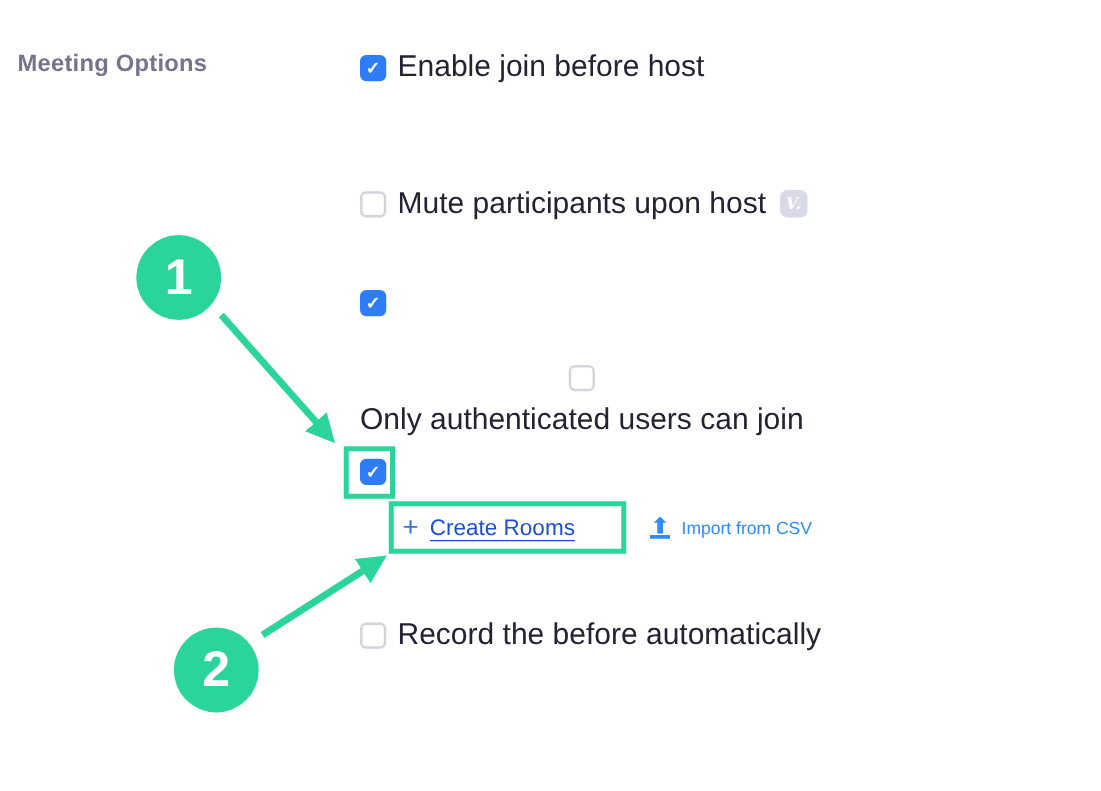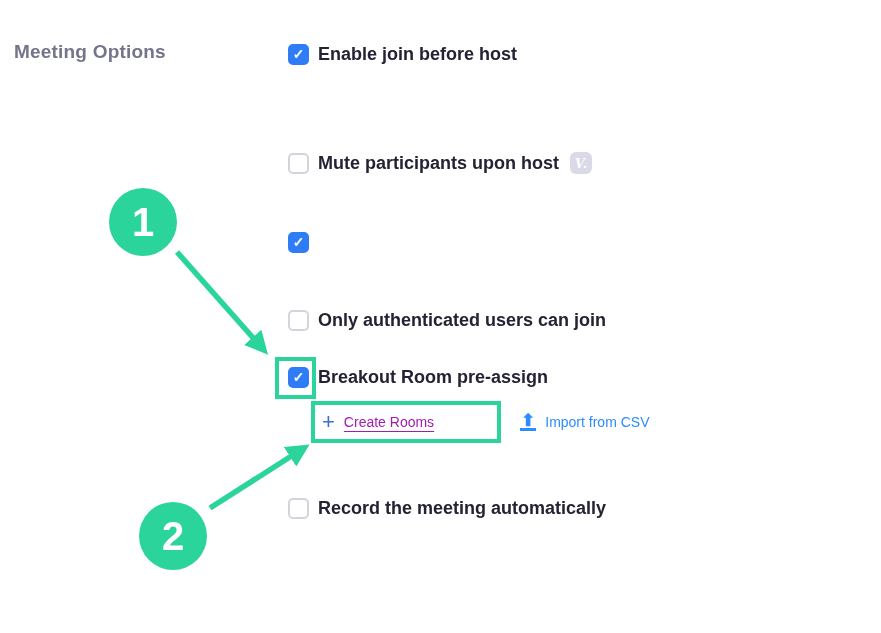--- a/index.html
+++ b/index.html
@@ -25,21 +25,21 @@
     position: absolute;
     left: 288px;
     display: flex;
     align-items: center;
     gap: 9px;
     height: 22px;
   }
   .row-0 { top: 43px; }
   .row-1 { top: 152px; }
   .row-2 { top: 231px; }
-  .row-3 { top: 309px; }
+  .row-3 { top: 292px; flex-direction: column; }
   .row-4 { top: 366px; }
   .row-5 { top: 497px; }
   .row-6 { top: 577px; }
   .cb {
     width: 21px;
     height: 21px;
     box-sizing: border-box;
     border-radius: 5px;
     flex: 0 0 auto;
   }
@@ -52,24 +52,23 @@
     border: 2px solid #2E7CF6;
     color: #ffffff;
     display: flex;
     align-items: center;
     justify-content: center;
     font-size: 14px;
     font-weight: 700;
     line-height: 1;
   }
   .opt-label {
-    font-size: 18px;
+    font-size: 24px;
     color: #232333;
     white-space: nowrap;
-    font-weight: bold;
   }
   .v-badge {
     width: 22px;
     height: 22px;
     border-radius: 6px;
     background: #D9D9E8;
     color: #ffffff;
     font-family: "DejaVu Serif", serif;
     font-style: italic;
     font-weight: 700;
@@ -88,22 +87,22 @@
     gap: 9px;
     height: 26px;
   }
   .plus-glyph {
     color: #3A70D3;
     font-size: 22px;
     font-weight: 400;
     line-height: 1;
   }
   .create-link {
-    color: #a21caf;
-    font-size: 14px;
+    color: #1d4ed8;
+    font-size: 18px;
     text-decoration: underline;
     text-underline-offset: 4px;
     cursor: pointer;
   }
   .link-row-import {
     position: absolute;
     left: 520px;
     top: 409px;
     display: flex;
     align-items: center;
@@ -183,35 +182,34 @@
 
   <div class="opt-row row-3">
     <div class="cb unchecked"></div>
     <span class="opt-label">Only authenticated users can join</span>
   </div>
 
   <div class="opt-row row-4">
     <div class="cb checked">
       <span>✓</span>
     </div>
-    <span class="opt-label">Breakout Room pre-assign</span>
   </div>
 
   <div class="link-row-create">
     <span class="plus-glyph">+</span>
     <span class="create-link">Create Rooms</span>
   </div>
   <div class="link-row-import">
     <span class="upload-glyph">⬆</span>
     <span class="import-link">Import from CSV</span>
   </div>
 
   <div class="opt-row row-5">
     <div class="cb unchecked"></div>
-    <span class="opt-label">Record the meeting automatically</span>
+    <span class="opt-label">Record the before automatically</span>
   </div>
 
 
   <div class="hl-box hl-box-checkbox"></div>
   <div class="hl-box hl-box-create"></div>
 
   <svg class="arrow-layer" viewBox="0 0 881 633" xmlns="http://www.w3.org/2000/svg">
     <defs>
       <marker id="ah" viewBox="0 0 10 10" refX="1.5" refY="5" markerWidth="4.2" markerHeight="4.2" orient="auto">
         <path d="M0,0 L10,5 L0,10 Z" fill="#2BD49B"></path>

